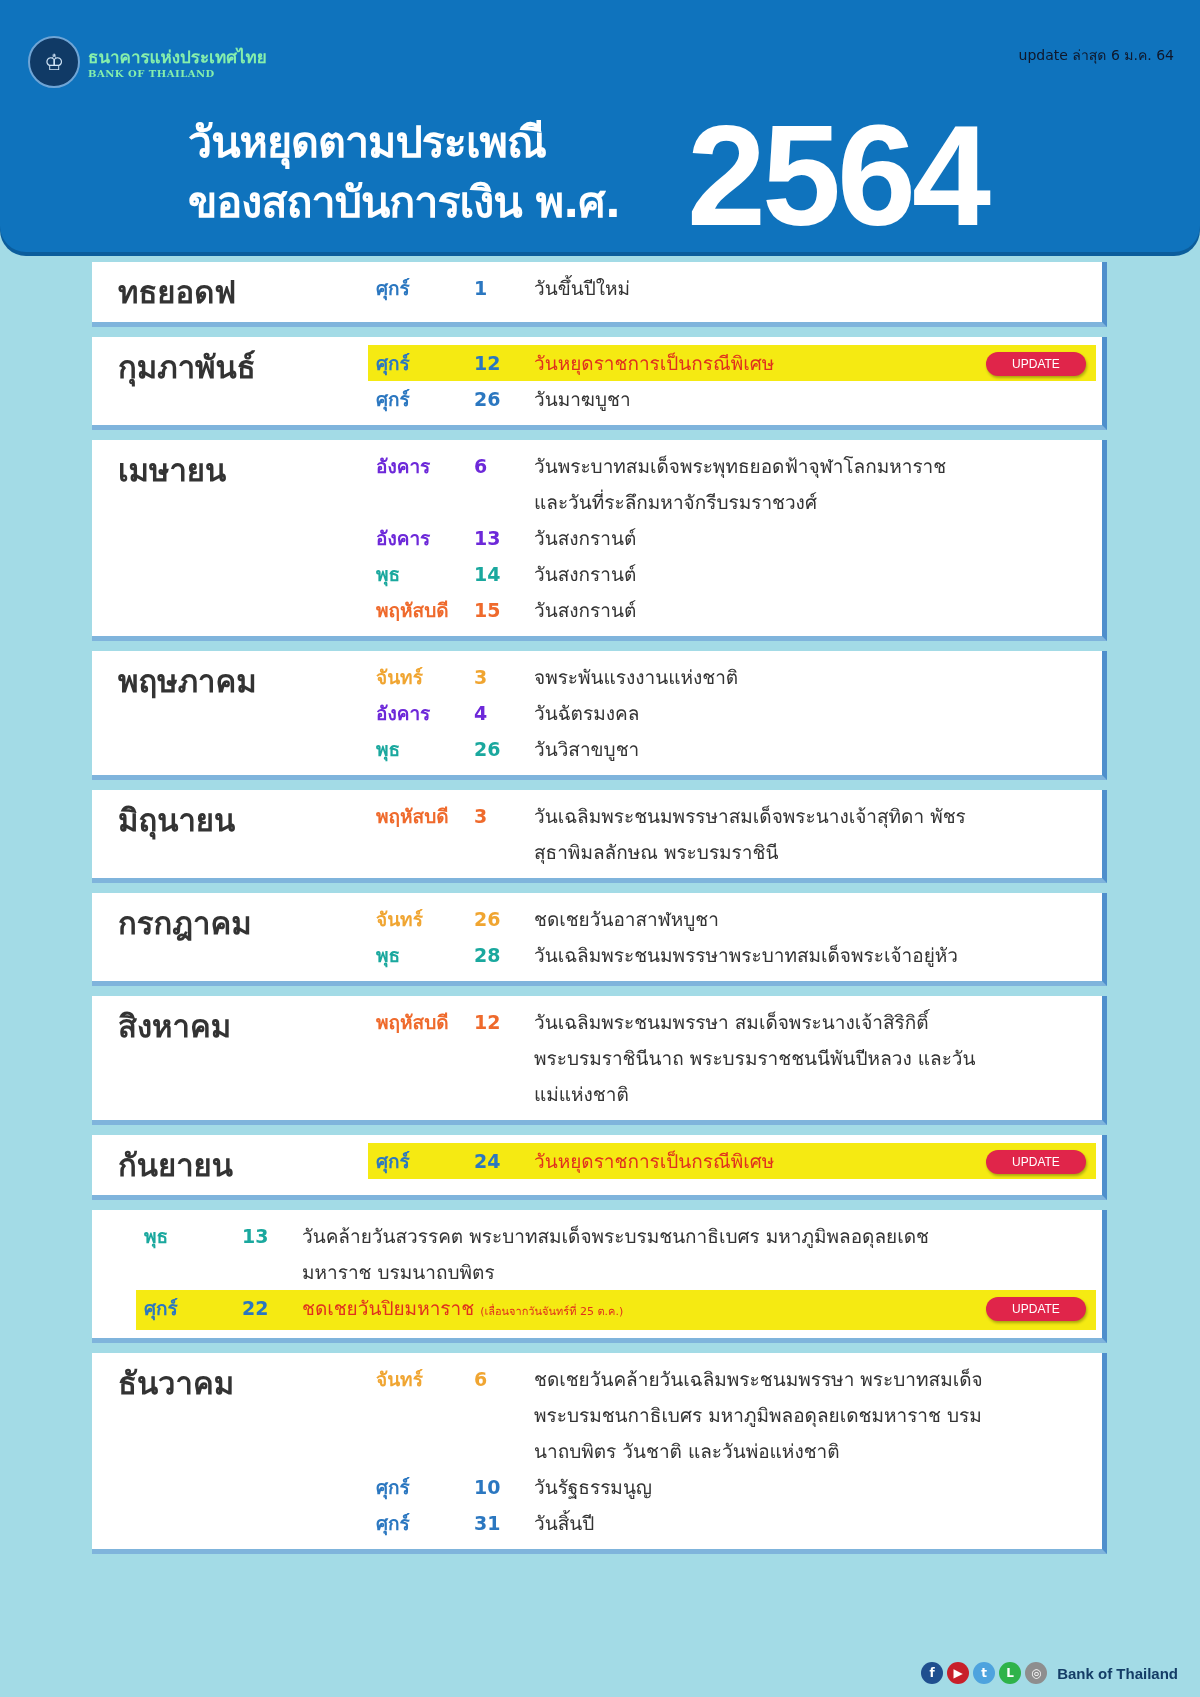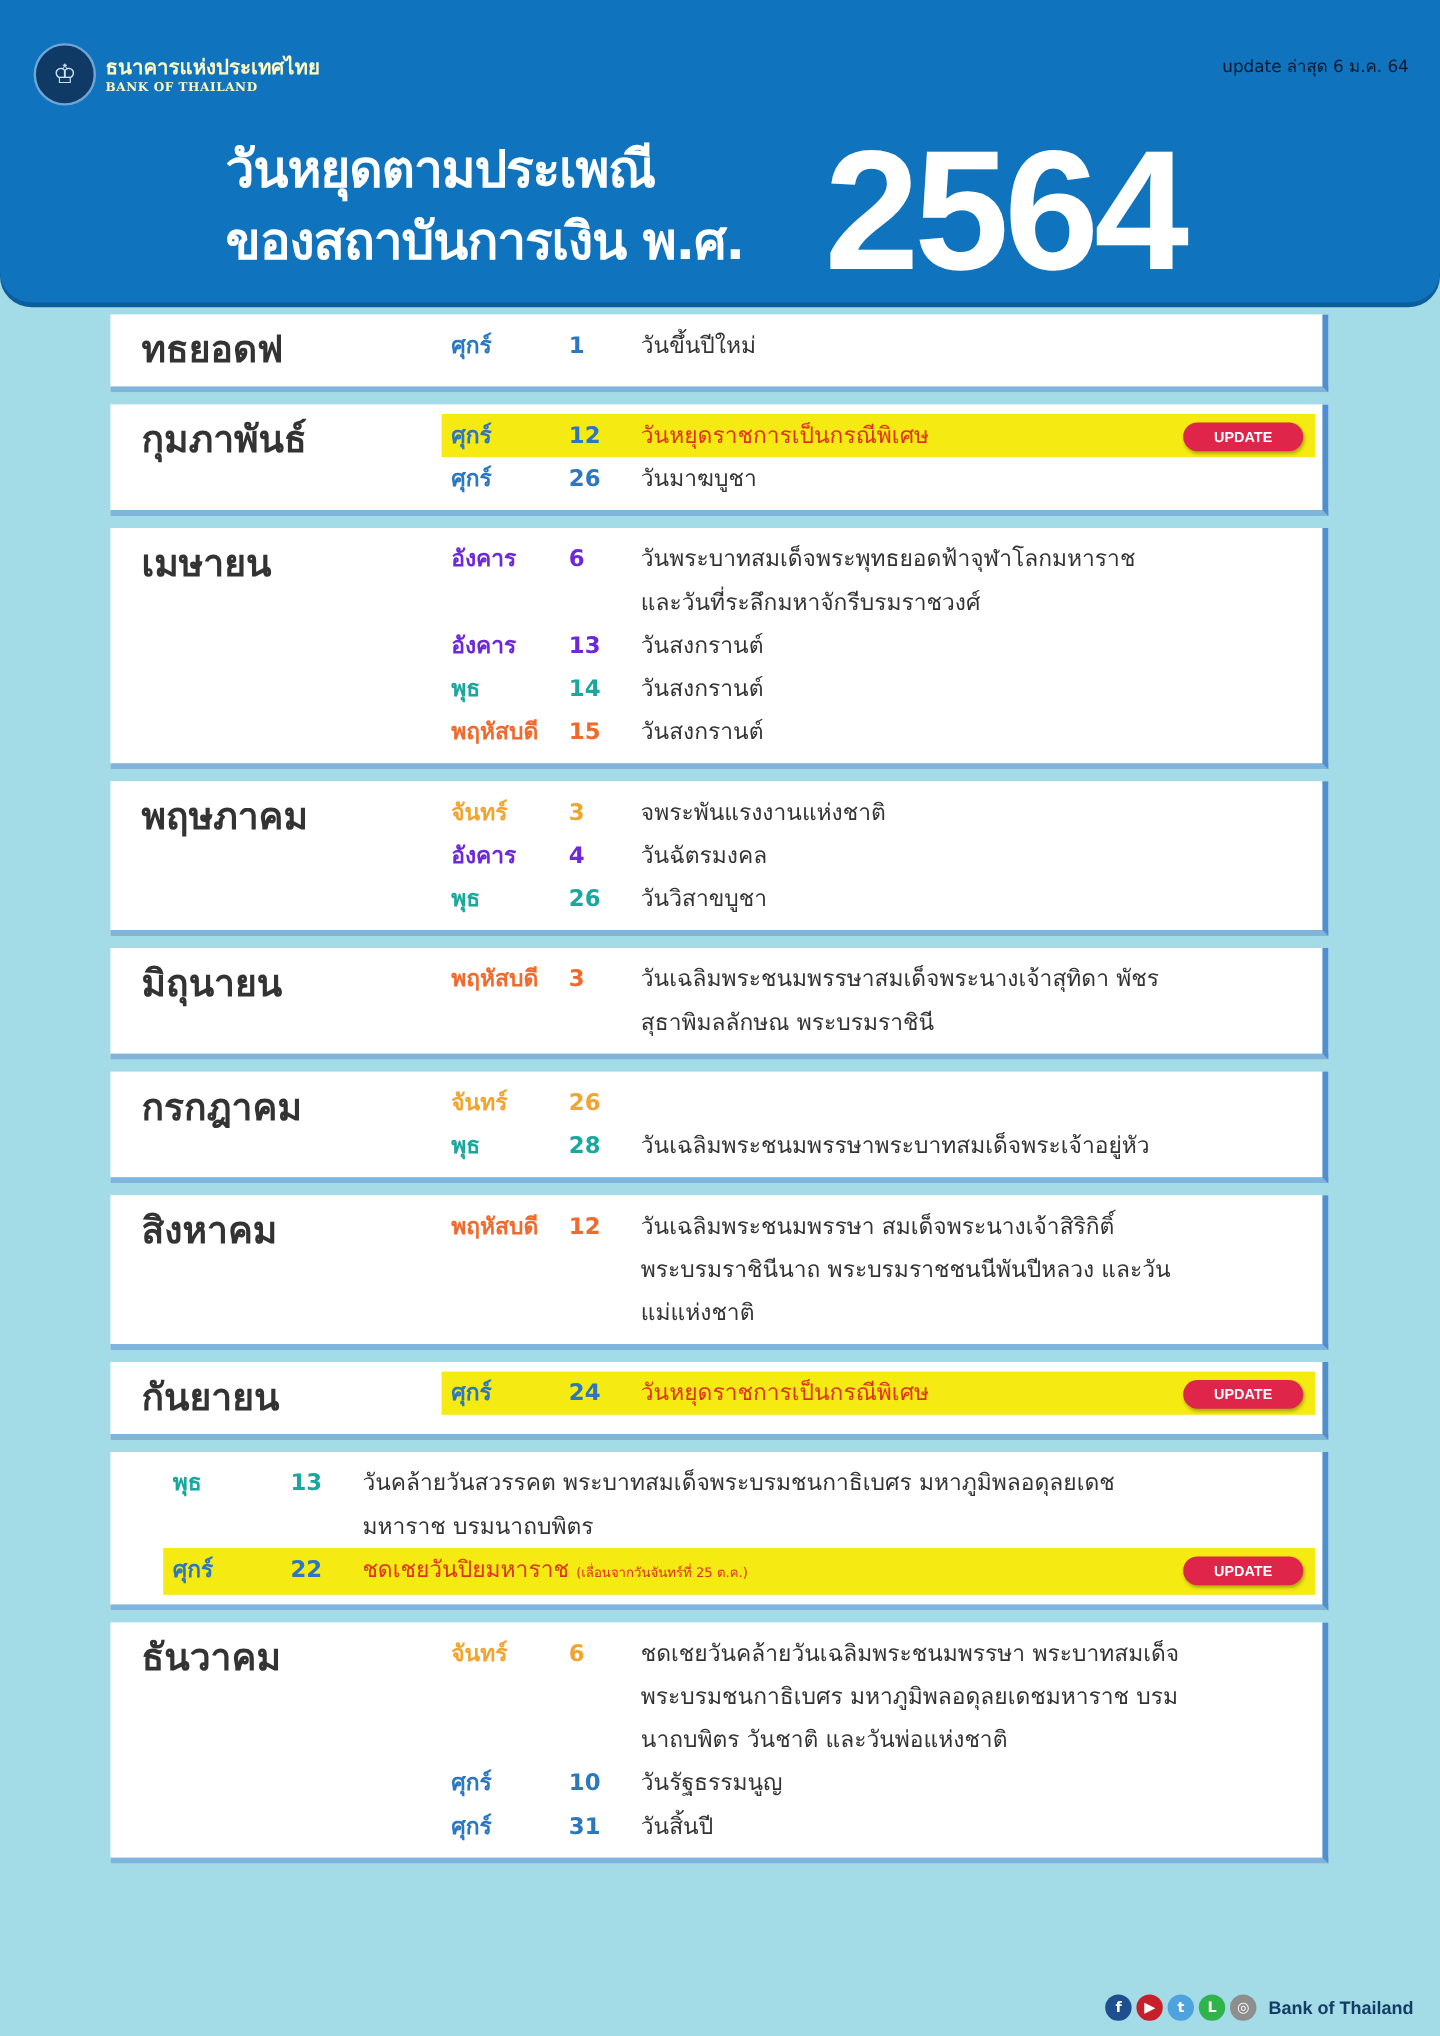--- a/index.html
+++ b/index.html
@@ -15,21 +15,21 @@
     border-radius: 0 0 26px 26px;
     box-shadow: 0 4px 0 #0b5d9c;
   }
   .logo { position: absolute; left: 28px; top: 36px; display: flex; align-items: center; }
   .logo-emblem {
     width: 52px; height: 52px; border-radius: 50%;
     background: #103a66; border: 2px solid #6fa5d6;
     display: flex; align-items: center; justify-content: center;
     color: #cfe3f6; font-size: 22px;
   }
-  .logo-text { margin-left: 8px; color: #fef9c3; }
+  .logo-text { margin-left: 8px; color: #86efac; }
   .logo-th { font-size: 17px; font-weight: bold; line-height: 22px; }
   .logo-en { font-family: "DejaVu Serif", "Liberation Serif", serif; font-size: 10px; font-weight: bold; letter-spacing: .5px; }
   .update-stamp { position: absolute; right: 26px; top: 44px; color: #0f172a; font-size: 14px; }
   .title-block { position: absolute; left: 188px; top: 112px; color: #fff; }
   .title-line { font-size: 43px; font-weight: bold; line-height: 60px; letter-spacing: -1px; }
   .title-year { position: absolute; left: 666px; top: 96px; color: #fff; font-size: 142px; font-weight: bold; font-family: "Liberation Sans", sans-serif; letter-spacing: -4px; line-height: 160px; margin-left: 21px; }
 
   .list { position: absolute; left: 92px; top: 262px; width: 1015px; }
   .card {
     background: #fff; margin-bottom: 10px; position: relative;
@@ -44,21 +44,21 @@
   .entries { flex: 1; }
   .entry { display: flex; align-items: flex-start; line-height: 36px; font-size: 19px; position: relative; padding-left: 8px; margin-right: 6px; margin-left: 44px; }
   .entry.hl { background: #f5ea12; }
   .day { width: 98px; font-weight: bold; }
   .date { width: 60px; font-weight: bold; }
   .desc { flex: 1; color: #333; padding-right: 110px; }
   .entry.hl .desc { color: #e0301e; }
   .desc .note { font-size: 11px; }
   .badge {
     position: absolute; right: 10px; top: 7px; height: 24px; width: 100px;
-    border-radius: 12px; background: #e0254a; color: #fff; font-size: 12px; font-weight: bold;
+    border-radius: 12px; background: #e0254a; color: #fff; font-size: 12px; font-weight: normal;
     text-align: center; line-height: 24px; box-shadow: 1px 2px 3px rgba(0,0,0,.3);
     font-family: "Liberation Sans", sans-serif;
   }
   .c-fri { color: #2b77c0; }
   .c-tue { color: #6d28d9; }
   .c-wed { color: #1aa89e; }
   .c-thu { color: #ef6a2c; }
   .c-mon { color: #f0a531; }
 
   .footer { position: absolute; right: 22px; top: 1684px; transform: translateY(-100%); display: flex; align-items: center; }
@@ -165,20 +165,21 @@
           <span class="desc"><span>วันเฉลิมพระชนมพรรษาสมเด็จพระนางเจ้าสุทิดา พัชรสุธาพิมลลักษณ พระบรมราชินี</span></span>
         </div>
       </div>
     </div>
     <div class="card">
       <div class="month">กรกฎาคม</div>
       <div class="entries">
         <div class="entry">
           <span class="day c-mon">จันทร์</span>
           <span class="date c-mon">26</span>
+          <span class="desc"><span>ชดเชยวันอาสาฬหบูชา</span></span>
         </div>
         <div class="entry">
           <span class="day c-wed">พุธ</span>
           <span class="date c-wed">28</span>
           <span class="desc"><span>วันเฉลิมพระชนมพรรษาพระบาทสมเด็จพระเจ้าอยู่หัว</span></span>
         </div>
       </div>
     </div>
     <div class="card">
       <div class="month">สิงหาคม</div>

